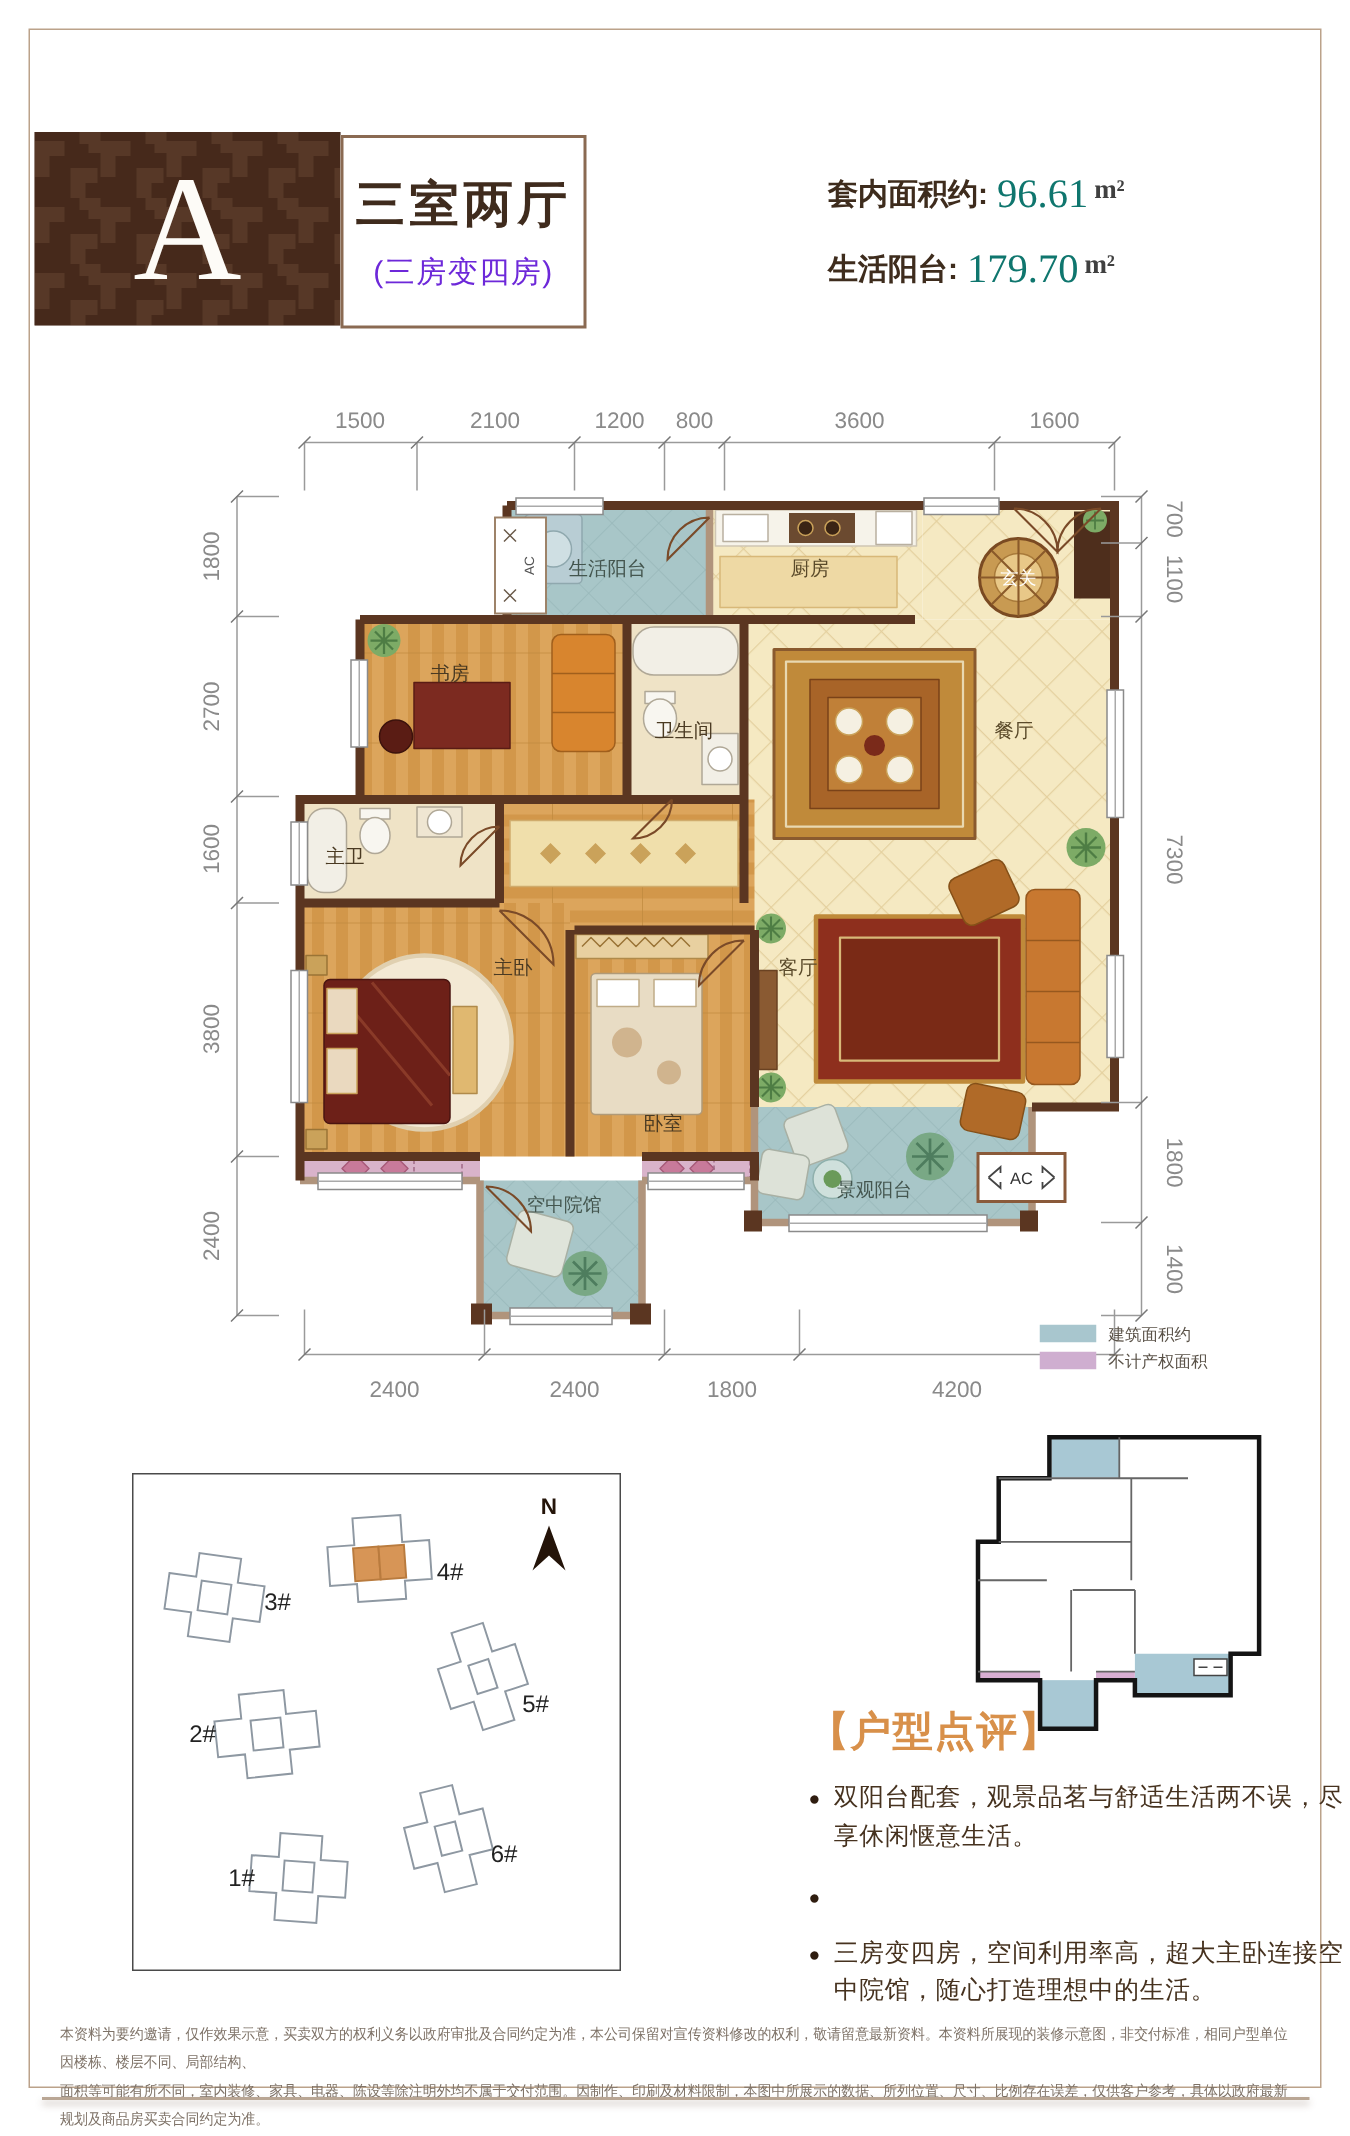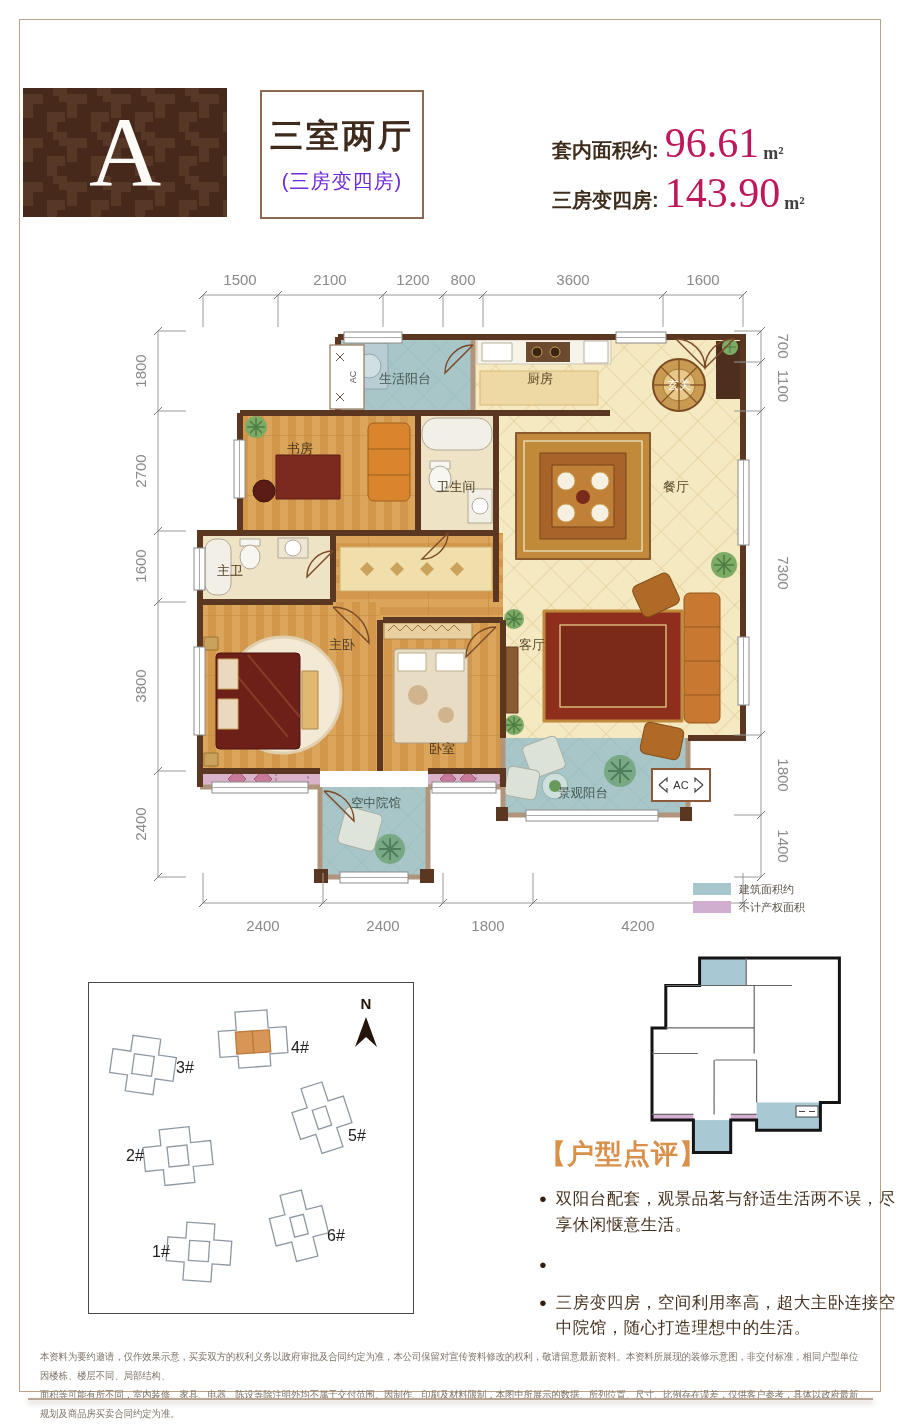--- a/index.html
+++ b/index.html
@@ -7,27 +7,27 @@
         font-family:"Liberation Sans",sans-serif;}
   .abs{position:absolute;}
   .frame{left:19px;top:19px;width:860px;height:1371px;border:1px solid #bba28a;}
   .bottom-line{left:28px;top:1398px;width:845px;height:2px;background:#b9a694;
                box-shadow:0 3px 5px rgba(90,60,40,.35);}
   
   .a-block{left:23px;top:88px;width:204px;height:129px;background:#46291b;overflow:hidden;}
   .a-letter{position:absolute;left:0;top:0;width:100%;height:100%;display:flex;align-items:center;justify-content:center;
             color:#fdfbf7;font-family:"Liberation Serif",serif;font-size:100px;line-height:1;}
   .title-box{left:227px;top:90px;width:160px;height:125px;border:2px solid #8a6a52;background:#fff;
-             display:flex;flex-direction:column;align-items:center;justify-content:center;margin-left:33px;}
+             display:flex;flex-direction:column;align-items:center;justify-content:center;}
   .title-main{font-size:33px;font-weight:bold;color:#3f2b1d;letter-spacing:3px;}
   .title-sub{font-size:20px;color:#6d28d9;margin-top:9px;letter-spacing:1px;}
   .areas{left:552px;top:116px;}
-  .area-row{display:flex;align-items:flex-end;margin-bottom:2px;height:48px;}
+  .area-row{display:flex;align-items:flex-start;margin-bottom:2px;height:48px;}
   .area-label{font-size:20px;font-weight:bold;color:#3e2c1d;}
-  .area-value{font-family:"Liberation Serif",serif;font-size:42px;color:#be185d;margin-left:6px;line-height:1;}
+  .area-value{font-family:"Liberation Serif",serif;font-size:27px;color:#0f766e;margin-left:6px;line-height:1;}
   .area-unit{font-family:"Liberation Serif",serif;font-size:18px;font-weight:bold;color:#404040;margin-left:4px;}
   
   .legend{left:693px;top:880px;}
   .legend-row{display:flex;align-items:center;height:18px;}
   .legend-label{font-size:11px;color:#5a5248;margin-left:8px;}
   
   .review{left:539px;top:1136px;width:368px;}
   .review-title{font-size:27px;font-weight:bold;color:#d8904a;letter-spacing:1px;margin-bottom:14px;}
   .bullet-item{display:flex;margin-bottom:15px;}
   .bullet-dot{color:#2f1d10;font-size:13px;line-height:1.5;margin-right:9px;margin-top:3px;}
@@ -63,22 +63,22 @@
     <div class="title-sub">(三房变四房)</div>
   </div>
 
   <div class="abs areas">
     <div class="area-row">
       <span class="area-label">套内面积约:</span>
       <span class="area-value">96.61</span>
       <span class="area-unit">m²</span>
     </div>
     <div class="area-row">
-      <span class="area-label">三房变四房:</span>
-      <span class="area-value">143.90</span>
+      <span class="area-label">生活阳台:</span>
+      <span class="area-value">179.70</span>
       <span class="area-unit">m²</span>
     </div>
   </div>
 
   <svg class="abs" style="left:128px;top:255px" width="662" height="720" viewBox="0 0 662 720">
     <defs>
       <pattern id="tile" width="26" height="26" patternUnits="userSpaceOnUse" patternTransform="rotate(45)">
         <rect width="26" height="26" fill="#f5e9c2"></rect>
         <path d="M0,0 H26 M0,0 V26" stroke="#e4d09e" stroke-width="1.6"></path>
       </pattern>

